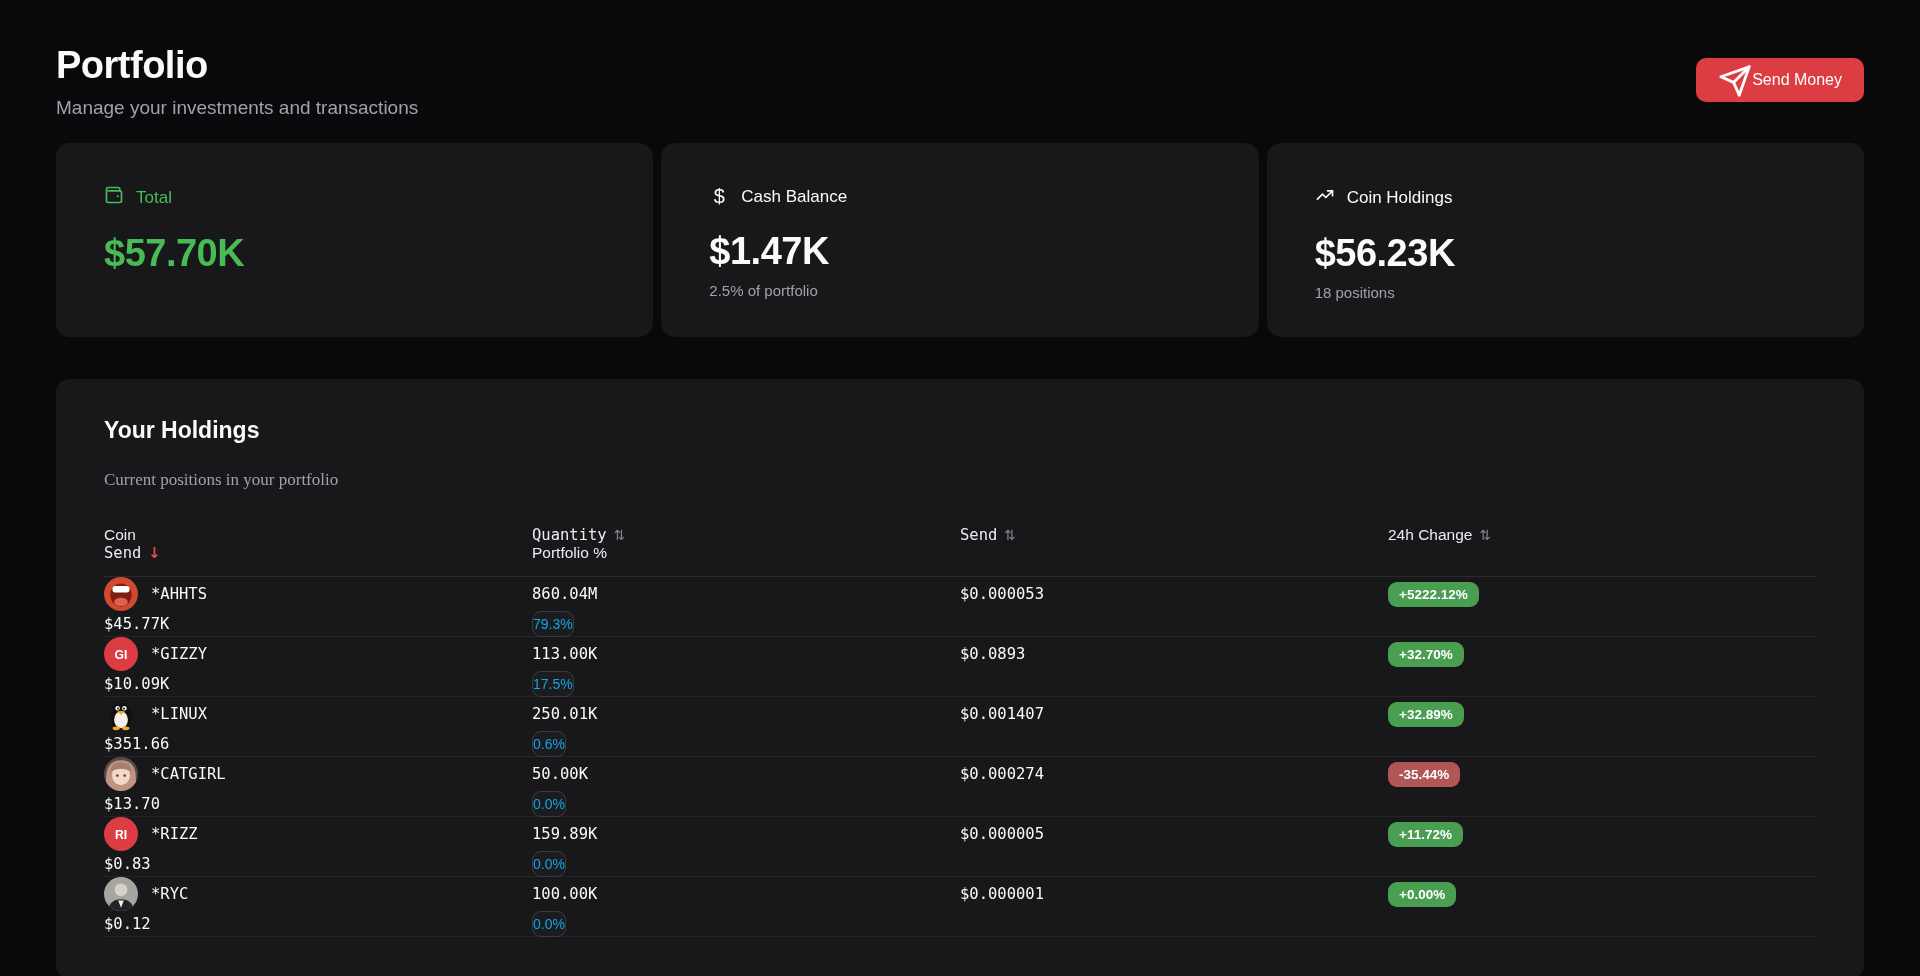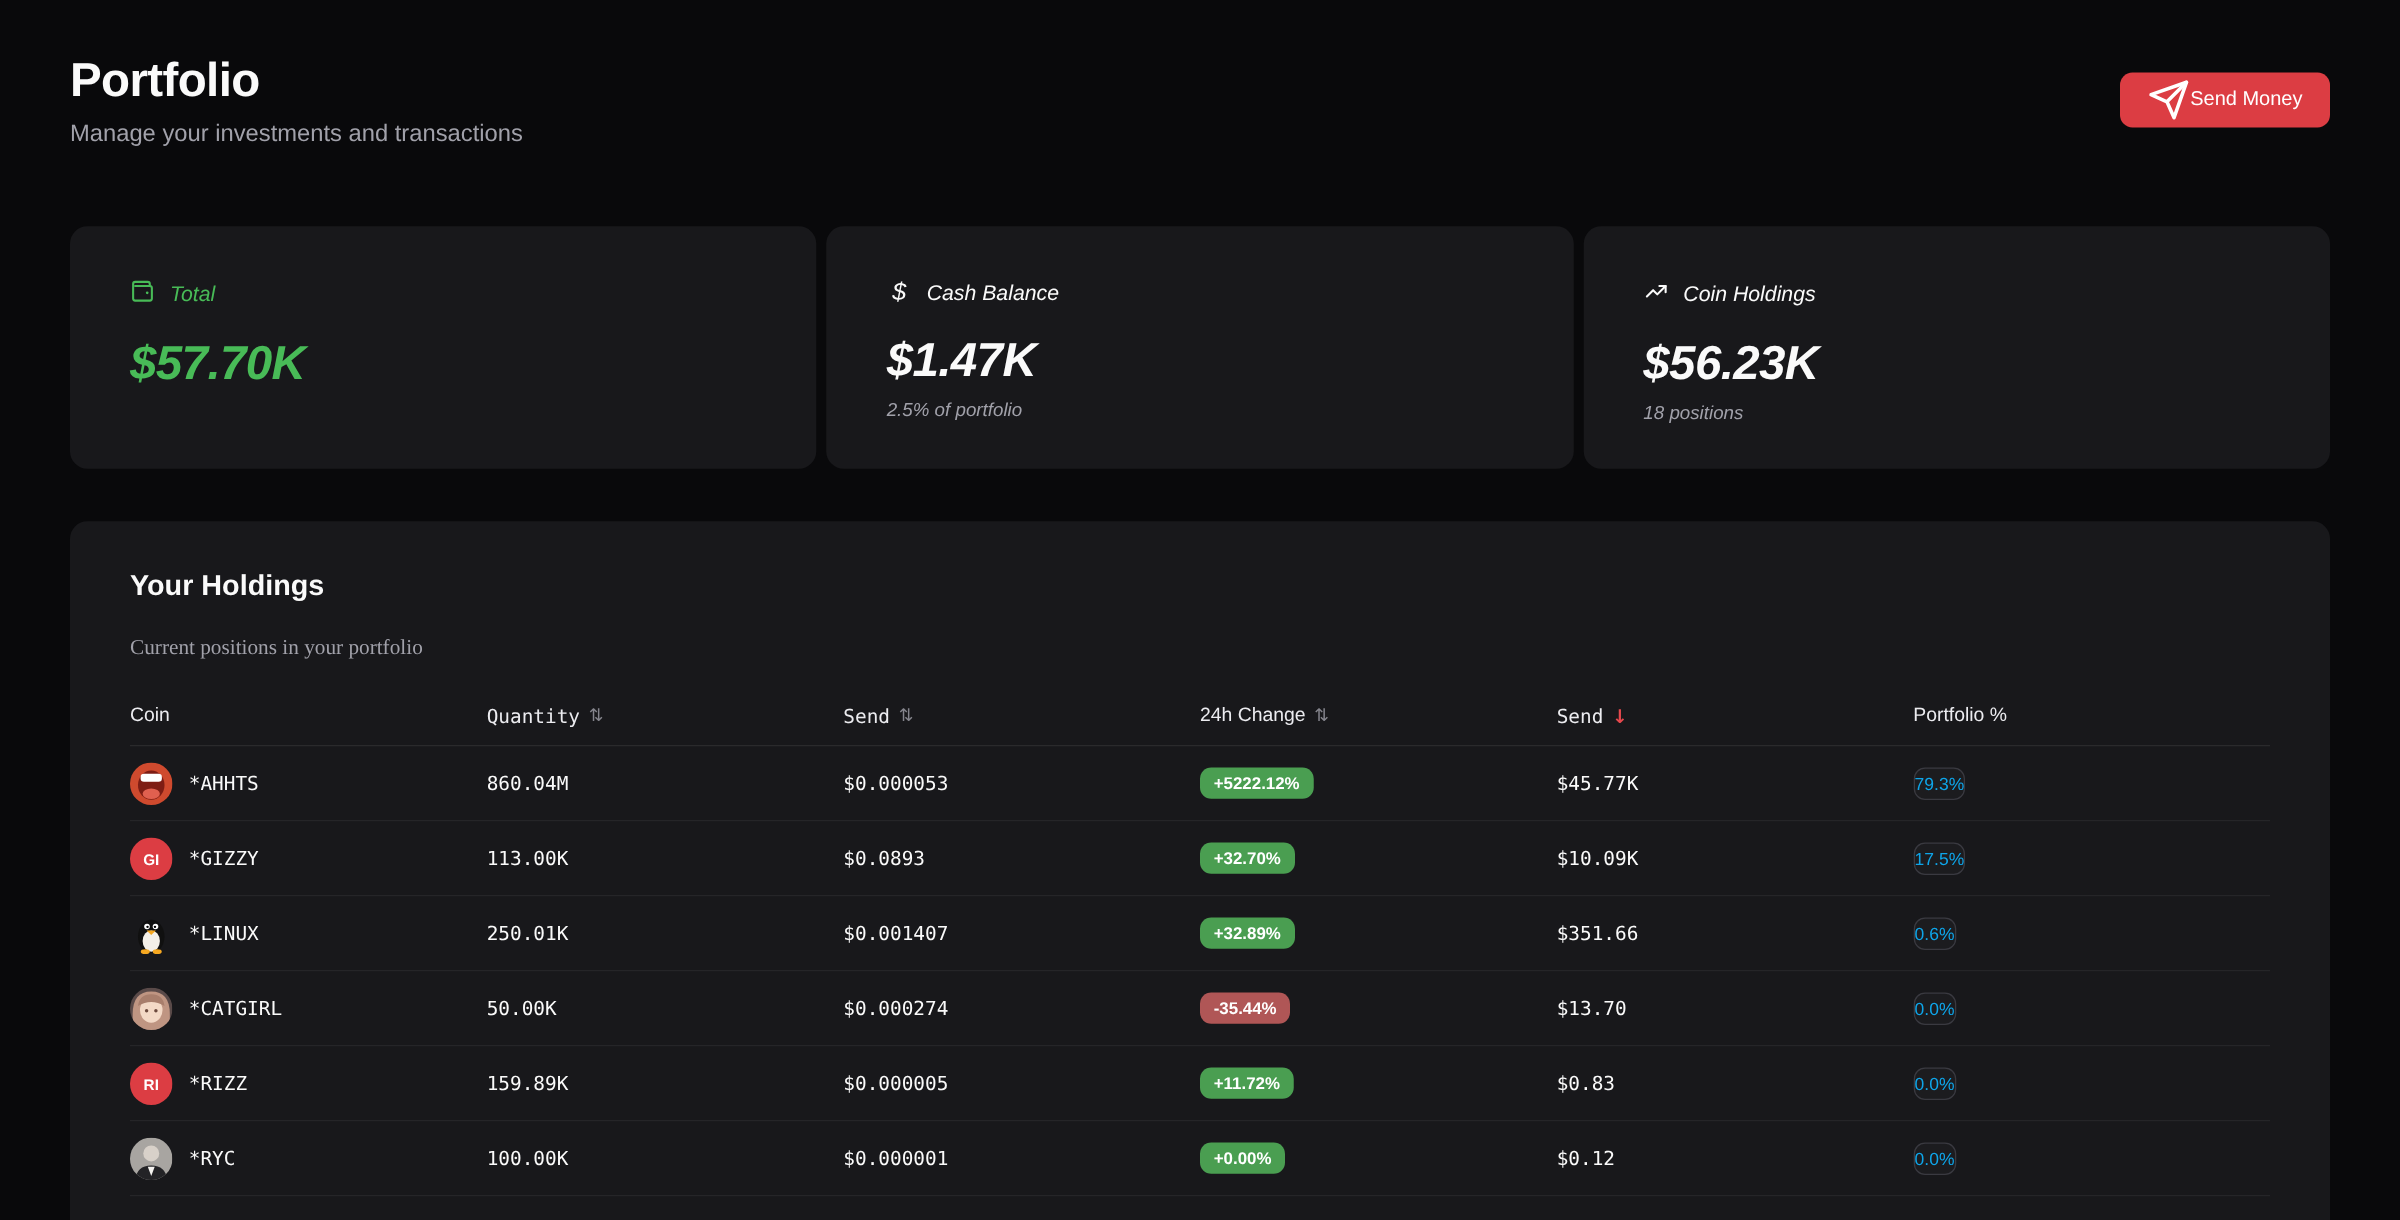--- a/index.html
+++ b/index.html
@@ -10,32 +10,32 @@
     font-family: "Liberation Sans", "DejaVu Sans", sans-serif;
     color: #fafafa;
   }
   .page { padding: 44px 56px 0 56px; }
 
   
   .page-header { display: flex; justify-content: space-between; align-items: flex-start; }
   .page-title { font-size: 38px; font-weight: 700; letter-spacing: -0.5px; }
   .page-subtitle { font-size: 19px; color: var(--muted, #a1a1aa); margin-top: 10px; }
   .send-btn {
-    display: flex; align-items: flex-start; 
+    display: flex; align-items: flex-end; 
     background: var(--send-red, #dc3d43);
     color: #fff; border: none; border-radius: 10px;
     padding: 13px 22px; font-size: 16px; font-weight: 500;
     font-family: inherit; cursor: pointer; margin-top: 14px;
   }
   .send-btn svg { width: 17px; height: 17px; }
 
   
   .stats-row {
     display: grid; grid-template-columns: repeat(3, 1fr);
-    gap: 8px; margin-top: 62px; font-style: italic;
+    gap: 8px; margin-top: 24px;
   }
   .stat-card {
     background: var(--card, #18181b);
     border-radius: 14px;
     padding: 42px 48px;
     height: 194px;
   }
   .stat-label { display: flex; align-items: center; gap: 12px; font-size: 17px; }
   .stat-label svg { width: 20px; height: 20px; }
   .stat-card.green .stat-label, .stat-card.green .stat-value { color: var(--green, #48bb57); }
@@ -50,21 +50,21 @@
     margin-top: 42px;
     padding: 38px 48px 0 48px;
     height: 600px;
   }
   .holdings-title { font-size: 23px; font-weight: 700; }
   .holdings-subtitle { font-size: 17px; color: var(--muted, #a1a1aa); margin-top: 26px; font-family: Liberation Serif, serif; }
 
   .table { margin-top: 36px; }
   .thead, .trow {
     display: grid;
-    grid-template-columns: repeat(6, 1fr);
+    grid-template-columns: repeat(4, 1fr);
     align-items: center;
   }
   .thead { border-bottom: 1px solid rgba(255,255,255,0.08); padding-bottom: 14px; }
   .th { font-size: 15.5px; color: #ececf0; display: flex; align-items: center; gap: 7px; }
   .th.mono { font-family: "DejaVu Sans Mono", "Liberation Mono", monospace; }
   .sort-icon { color: #85858d; font-size: 14px; font-family: "DejaVu Sans", sans-serif; }
   .sort-icon.active { color: var(--sort-red, #e5484d); font-weight: 700; font-size: 15px; }
 
   .trow { height: 60px; border-bottom: 1px solid rgba(255,255,255,0.06); }
   .coin-cell { display: flex; align-items: center; gap: 13px; }

